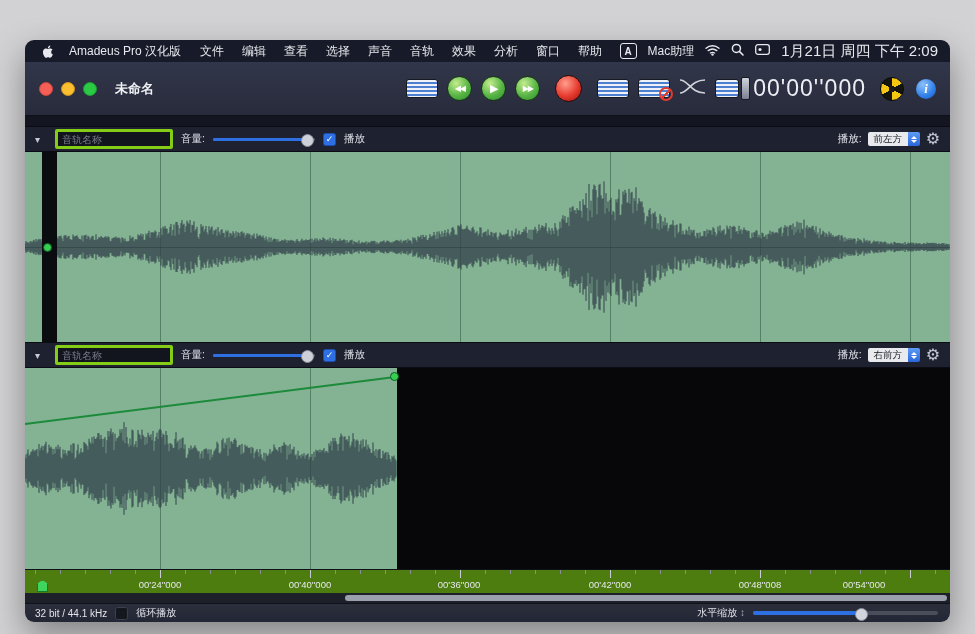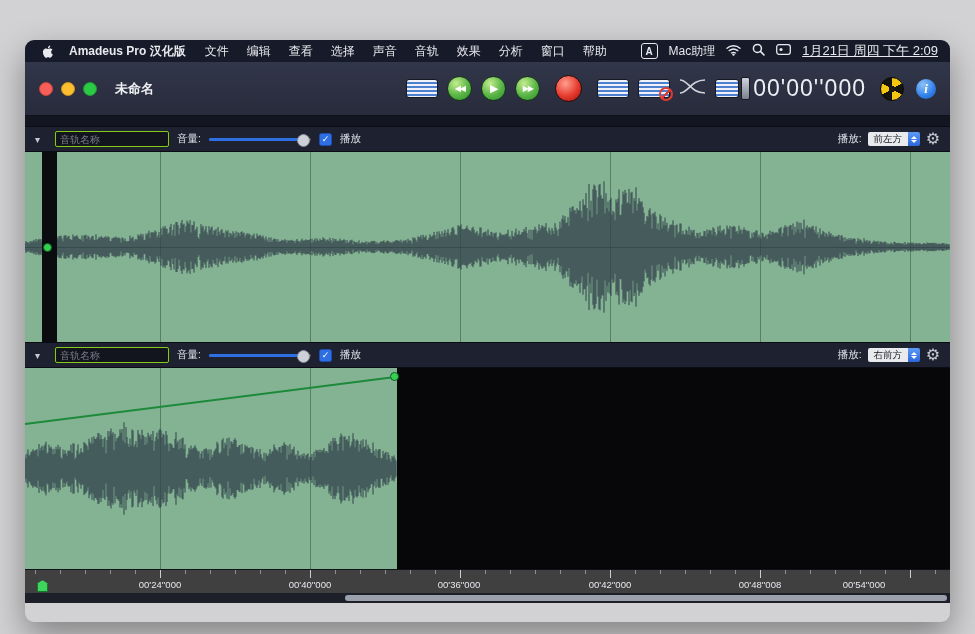--- a/index.html
+++ b/index.html
@@ -14,27 +14,27 @@
     display:flex;flex-direction:column;border-radius:9px;overflow:hidden;
     box-shadow:0 14px 34px rgba(0,0,0,.38);
   }
   
   .menubar{
     height:22px;flex:0 0 22px;background:#171a28;display:flex;align-items:center;
     color:#e8e9ee;font-size:12px;padding:0 12px;
   }
   .apple{width:22px;display:flex;align-items:center;justify-content:center;}
   .menu-item{padding:0 9px;white-space:nowrap;}
-  .menu-app{font-weight:bold;padding:0 10px;}
+  .menu-app{font-weight:normal;padding:0 10px;}
   .mb-right{margin-left:auto;display:flex;align-items:center;gap:11px;}
   .input-badge{
     width:15px;height:14px;border:1.4px solid #e8e9ee;border-radius:3px;
     display:flex;align-items:center;justify-content:center;font-size:10px;font-weight:bold;
   }
-  .mb-clock{font-size:13px;white-space:nowrap;text-decoration:underline;}
+  .mb-clock{font-size:15px;white-space:nowrap;}
   
   .toolbar{
     height:53px;flex:0 0 53px;display:flex;align-items:center;padding:0 14px;
     background:linear-gradient(#32364a,#272b3b);border-bottom:1px solid #10121b;
   }
   .traffic{display:flex;gap:8px;align-items:center;}
   .dot{width:12px;height:12px;border-radius:50%;}
   .dot.red{background:#f65f57;border:1px solid #c8443d;}
   .dot.yellow{background:#fbbe2e;border:1px solid #cd9420;}
   .dot.green{background:#2aca44;border:1px solid #1f9a33;}
@@ -83,21 +83,21 @@
   
   .spacer{height:10px;flex:0 0 10px;background:#131520;}
   
   .track-header{
     height:24px;flex:0 0 24px;background:#1e2130;border-top:1px solid #0b0c13;border-bottom:1px solid #0b0c13;
     display:flex;align-items:center;gap:8px;padding:0 10px;color:#dfe2e9;font-size:10.5px;
   }
   .chevron{width:12px;color:#c7cad3;font-size:10px;}
   .chevron::after{content:"▾";}
   .name-input{
-    width:104px;height:14px;background:#13151e;border:1px solid #84cc16;border-radius:2px;
+    width:104px;height:14px;background:#13151e;border:3px solid #84cc16;border-radius:2px;
     color:#9296a2;font-size:10px;padding:0 4px;outline:none;font-family:inherit;
   }
   .name-input::placeholder{color:#787c88;}
   .hslider{position:relative;width:102px;height:12px;}
   .hslider .trk{position:absolute;left:0;right:0;top:5px;height:3px;border-radius:2px;background:#565a66;}
   .hslider .fill{position:absolute;left:0;top:5px;height:3px;border-radius:2px;background:#2f6fe4;}
   .hslider .knob{position:absolute;top:1px;width:11px;height:11px;border-radius:50%;background:#cdd0d8;border:1px solid #8b8e99;}
   .checkbox{
     width:11px;height:11px;border-radius:2.5px;background:#2f6fe4;border:1px solid #1d4fae;
     color:#fff;display:flex;align-items:center;justify-content:center;font-size:9px;
@@ -130,21 +130,21 @@
   .pre-strip{position:absolute;left:17px;width:15px;top:0;bottom:0;background:#0a0c10;z-index:3;}
   .gridline{position:absolute;top:0;bottom:0;width:1px;background:rgba(12,44,28,.38);z-index:1;}
   svg.wsvg{position:absolute;left:0;top:0;z-index:2;}
   .centerline{position:absolute;left:0;right:0;top:50%;height:1px;background:rgba(10,50,30,.55);z-index:2;}
   .env-dot{
     position:absolute;width:9px;height:9px;border-radius:50%;z-index:4;
     background:#37cf52;border:1.5px solid #0b5e22;box-sizing:border-box;
   }
   svg.env2{position:absolute;left:0;top:0;z-index:3;}
   
-  .ruler{height:23px;flex:0 0 23px;background:#404040;position:relative;border-top:1px solid #10121a;color:#e6e8ee;}
+  .ruler{height:23px;flex:0 0 23px;background:#4d7c0f;position:relative;border-top:1px solid #10121a;color:#e6e8ee;}
   .tick{position:absolute;top:0;width:1px;height:4px;background:#8b8f9c;}
   .tick.major{height:8px;background:#c9ccd5;}
   .rlabel{position:absolute;top:9px;transform:translateX(-50%);font-size:9.5px;white-space:nowrap;}
   .ruler-marker{
     position:absolute;left:12px;bottom:1px;width:9px;height:10px;background:#3fd45c;border:1px solid #157a2e;
     clip-path:polygon(50% 0,100% 32%,100% 100%,0 100%,0 32%);z-index:2;
   }
   
   .hscroll{height:10px;flex:0 0 10px;background:#1d2029;position:relative;}
   .hthumb{position:absolute;left:320px;right:3px;top:2px;height:6px;border-radius:3px;background:#9aa0ac;}
@@ -361,15 +361,27 @@
         <div class="tick" style="left: 835px;"></div>
         <div class="tick" style="left: 860px;"></div>
         <div class="tick major" style="left: 885px;"></div>
         <div class="tick" style="left: 910px;"></div>
       </div>
 
     <div class="hscroll">
       <div class="hthumb"></div>
     </div>
 
+    <div class="statusbar">
+      <span>32 bit / 44.1 kHz</span>
+      <span class="checkbox off"></span>
+      <span>循环播放</span>
+      <span class="sb-spacer"></span>
+      <span class="zoom-label">水平缩放</span>
+      <span class="zoom-slider">
+        <span class="trk"></span>
+          <span class="fill"></span>
+          <span class="knob"></span>
+      </span>
+    </div>
 
   </div>
 </div>
 
 </body></html>

